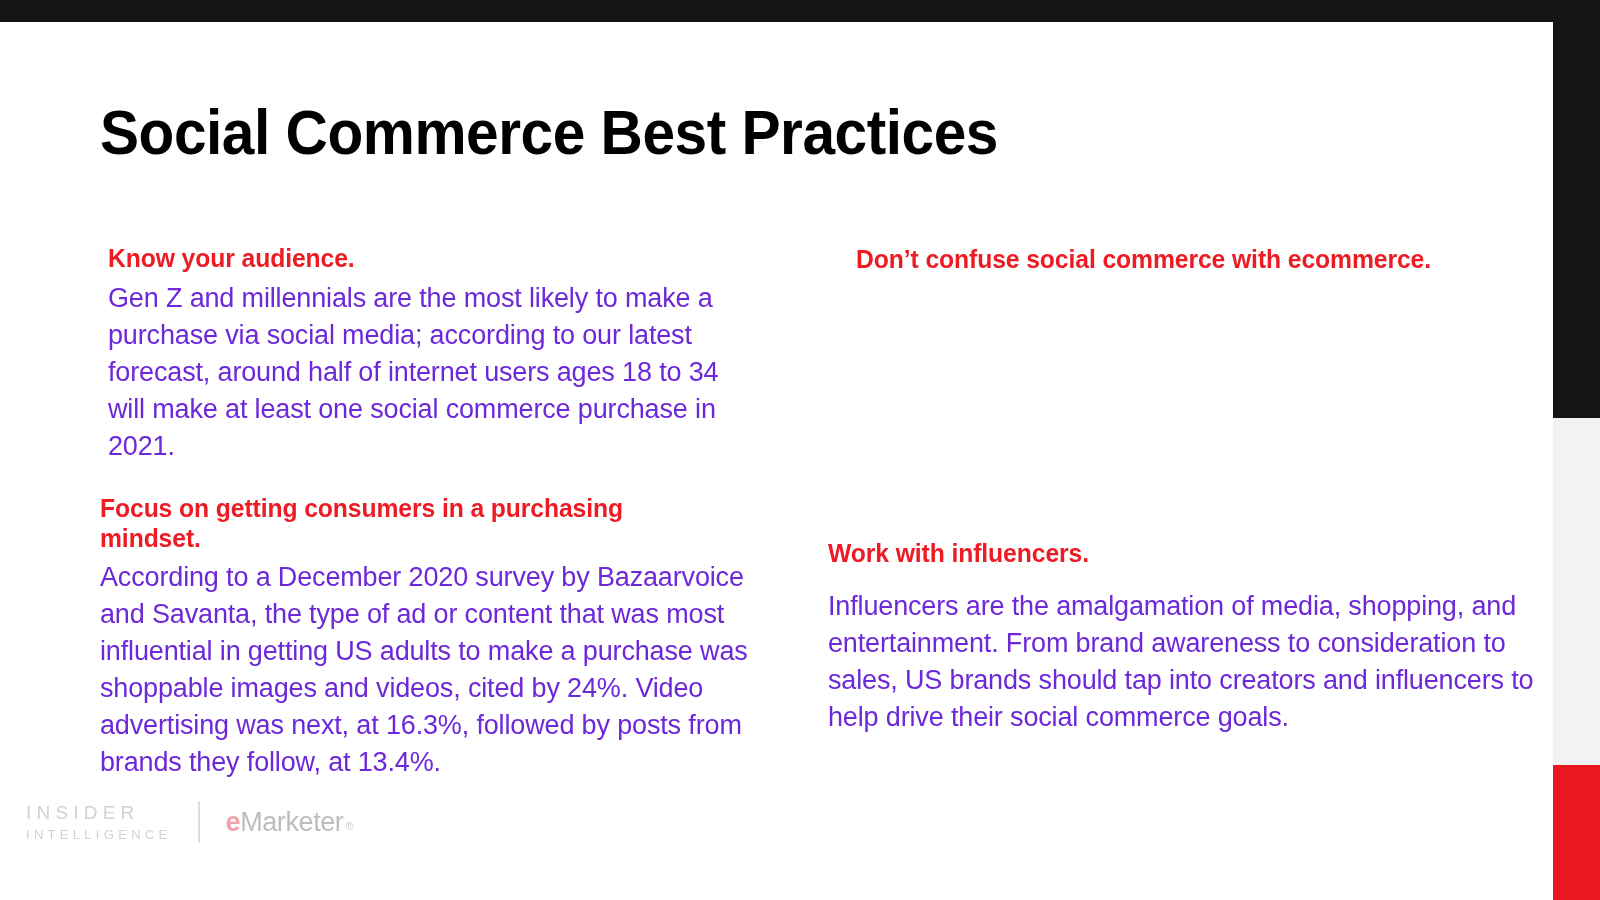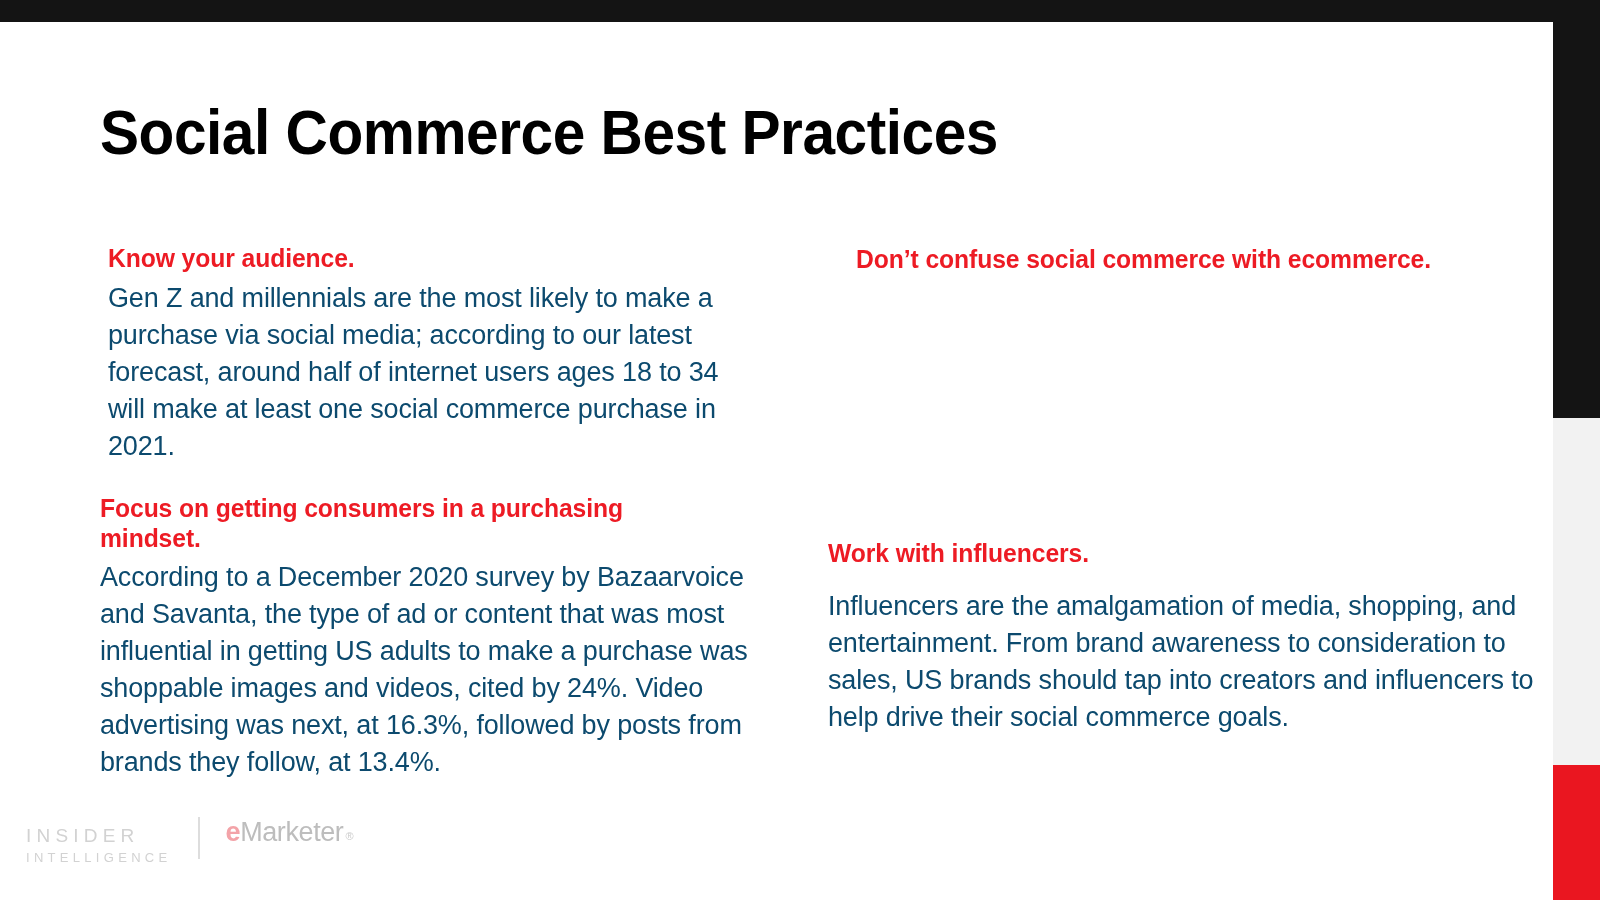--- a/index.html
+++ b/index.html
@@ -116,43 +116,44 @@
     transform: scaleX(0.95);
     transform-origin: left top;
     margin: 0 0 6px 0;
   }
 
   .section-body {
     font-family: "Liberation Sans", sans-serif;
     font-size: 27px;
     font-weight: normal;
     line-height: 37px;
-    color: #0c4a6e;
+    color: #6d28d9;
     letter-spacing: -0.15px;
     margin: 0;
   }
 
   
   #sec-know { position: absolute; top: 27px; left: 8px; width: 650px; }
   #sec-focus { position: absolute; top: 277px; left: 0; width: 650px; }
 
   
   #sec-dont { position: absolute; top: 28px; left: 0; width: 712px; margin-left: 40px; }
   #sec-influencers { position: absolute; top: 322px; left: 12px; width: 712px; }
 
   #sec-dont .section-body,
   #sec-influencers .section-body { margin-top: 19px; }
 
   
   #footer {
     position: absolute;
     left: 26px;
-    top: 795px;
+    top: 772px;
     height: 56px;
     display: flex;
+    align-items: center;
   }
   #insider-logo {
     display: flex;
     flex-direction: column;
     align-items: flex-start;
     justify-content: center;
     color: #d2d2d2;
     font-family: "Liberation Sans", sans-serif;
     line-height: 1.25;
   }

